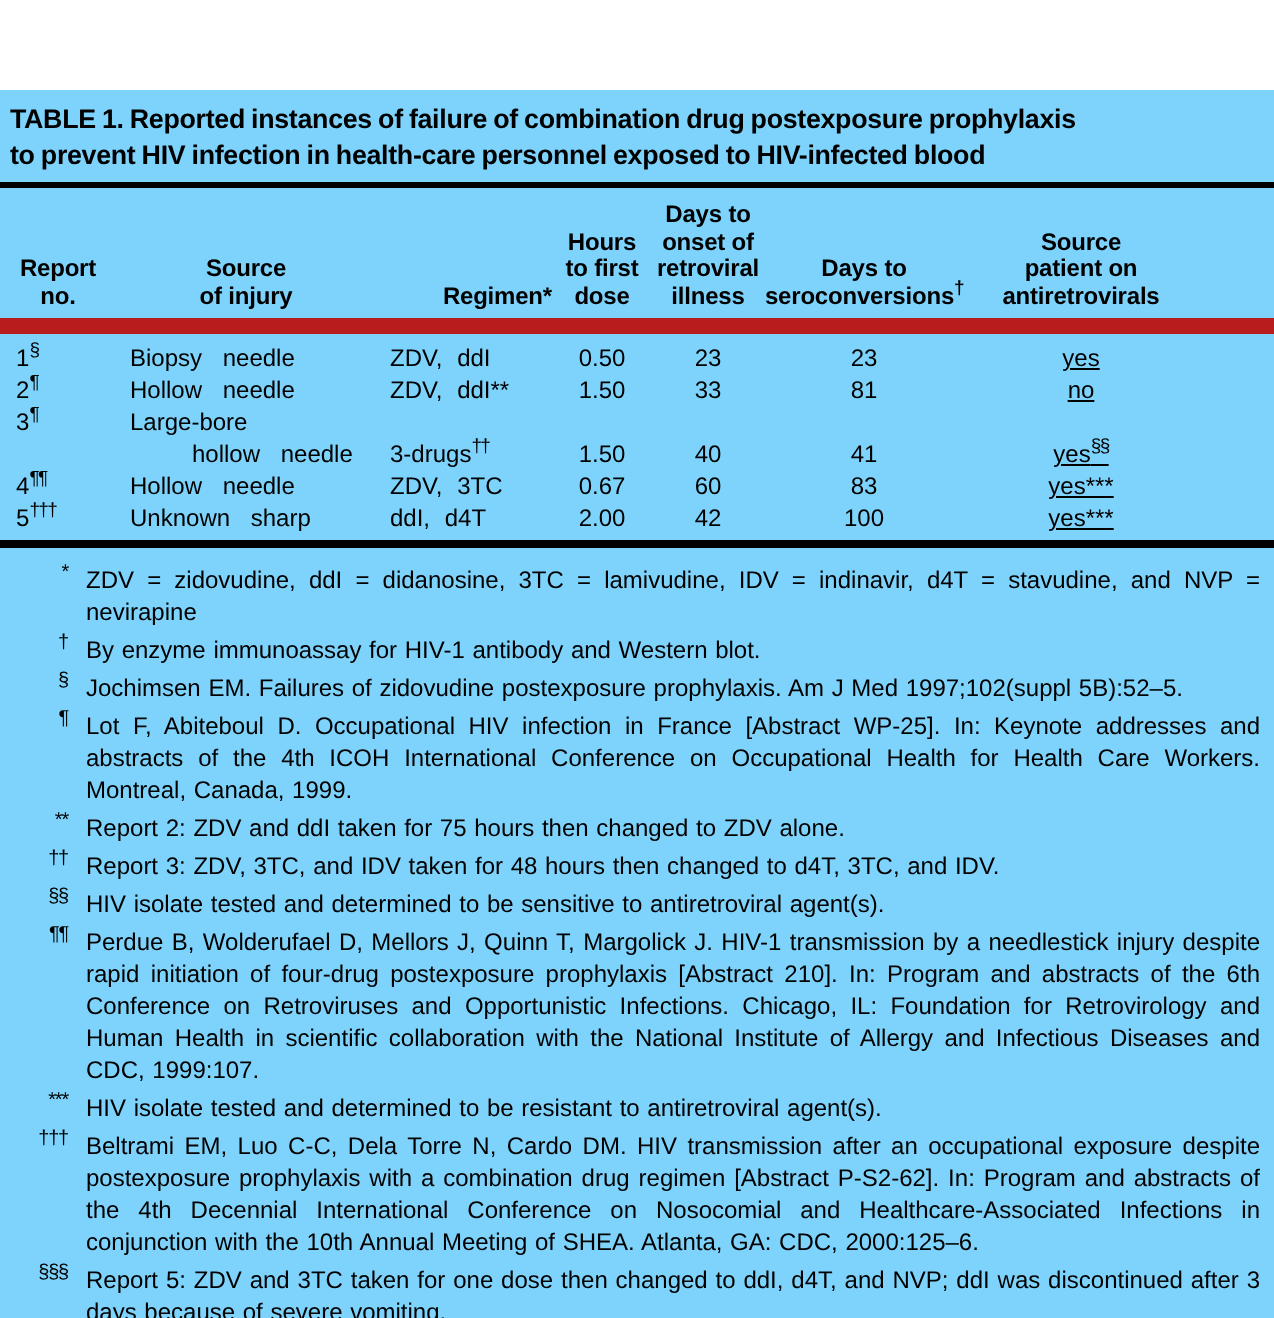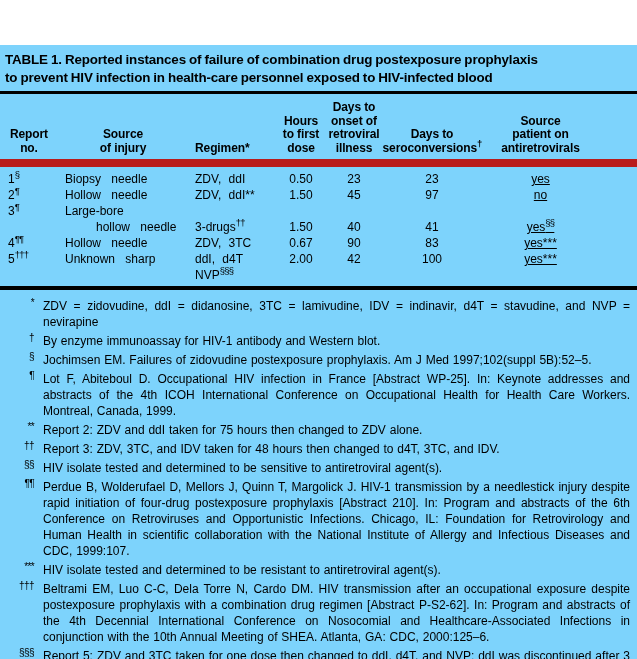--- a/index.html
+++ b/index.html
@@ -26,21 +26,21 @@
     font-size:12px;line-height:16px;vertical-align:top;
     padding:0;text-align:center;
   }
   tbody tr:first-child td{padding-top:4px;}
   tbody tr:last-child td{padding-bottom:3px;}
   .c0{width:58px;}  .c1{width:130px;} .c2{width:88px;}
   .c3{width:50px;}  .c4{width:56px;}  .c5{width:100px;} .c6{width:155px;}
   td.c0{text-align:left;padding-left:8px;}
   td.c1{text-align:left;padding-left:7px;word-spacing:7px;}
   td.c2{text-align:left;padding-left:7px;word-spacing:4px;}
-  th.c2{text-align:left;padding-left:7px;}
+  th.c2{text-align:right;padding-left:7px;}
   th.c6,td.c6{padding-right:38px;}
   td.c6{word-spacing:2px;text-decoration:underline;}
   sup{font-size:9.5px;line-height:0;vertical-align:super;letter-spacing:-0.8px;}
   .footnotes{padding-top:8px;}
   .fn{display:flex;margin-bottom:3px;}
   .fn-marker{
     flex:0 0 34px;text-align:right;font-size:10px;
     letter-spacing:-0.6px;position:relative;top:-1.5px;
   }
   .fn-text{
@@ -94,22 +94,22 @@
           <td class="c3">0.50</td>
           <td class="c4">23</td>
           <td class="c5">23</td>
           <td class="c6">yes</td>
         </tr>
         <tr>
           <td class="c0">2<sup>¶</sup></td>
           <td class="c1">Hollow needle</td>
           <td class="c2">ZDV, ddI**</td>
           <td class="c3">1.50</td>
-          <td class="c4">45</td>
-          <td class="c5">97</td>
+          <td class="c4">33</td>
+          <td class="c5">81</td>
           <td class="c6">no</td>
         </tr>
         <tr>
           <td class="c0">3<sup>¶</sup></td>
           <td class="c1">Large-bore</td>
           <td class="c2"></td>
           <td class="c3"></td>
           <td class="c4"></td>
           <td class="c5"></td>
           <td class="c6"></td>
@@ -121,41 +121,32 @@
           <td class="c3">1.50</td>
           <td class="c4">40</td>
           <td class="c5">41</td>
           <td class="c6">yes<sup>§§</sup></td>
         </tr>
         <tr>
           <td class="c0">4<sup>¶¶</sup></td>
           <td class="c1">Hollow needle</td>
           <td class="c2">ZDV, 3TC</td>
           <td class="c3">0.67</td>
-          <td class="c4">90</td>
+          <td class="c4">60</td>
           <td class="c5">83</td>
           <td class="c6">yes***</td>
         </tr>
         <tr>
           <td class="c0">5<sup>†††</sup></td>
           <td class="c1">Unknown sharp</td>
           <td class="c2">ddI, d4T</td>
           <td class="c3">2.00</td>
           <td class="c4">42</td>
           <td class="c5">100</td>
           <td class="c6">yes***</td>
-        </tr>
-        <tr>
-          <td class="c0"></td>
-          <td class="c1"></td>
-          <td class="c2">NVP<sup>§§§</sup></td>
-          <td class="c3"></td>
-          <td class="c4"></td>
-          <td class="c5"></td>
-          <td class="c6"></td>
         </tr>
       </tbody>
   </table>
   <div class="rule-bottom"></div>
   <div class="footnotes" id="footnotes">
       <div class="fn">
         <div class="fn-marker">*</div>
         <div class="fn-text">ZDV = zidovudine, ddI = didanosine, 3TC = lamivudine, IDV = indinavir, d4T = stavudine, and NVP = nevirapine</div>
       </div>
       <div class="fn">

